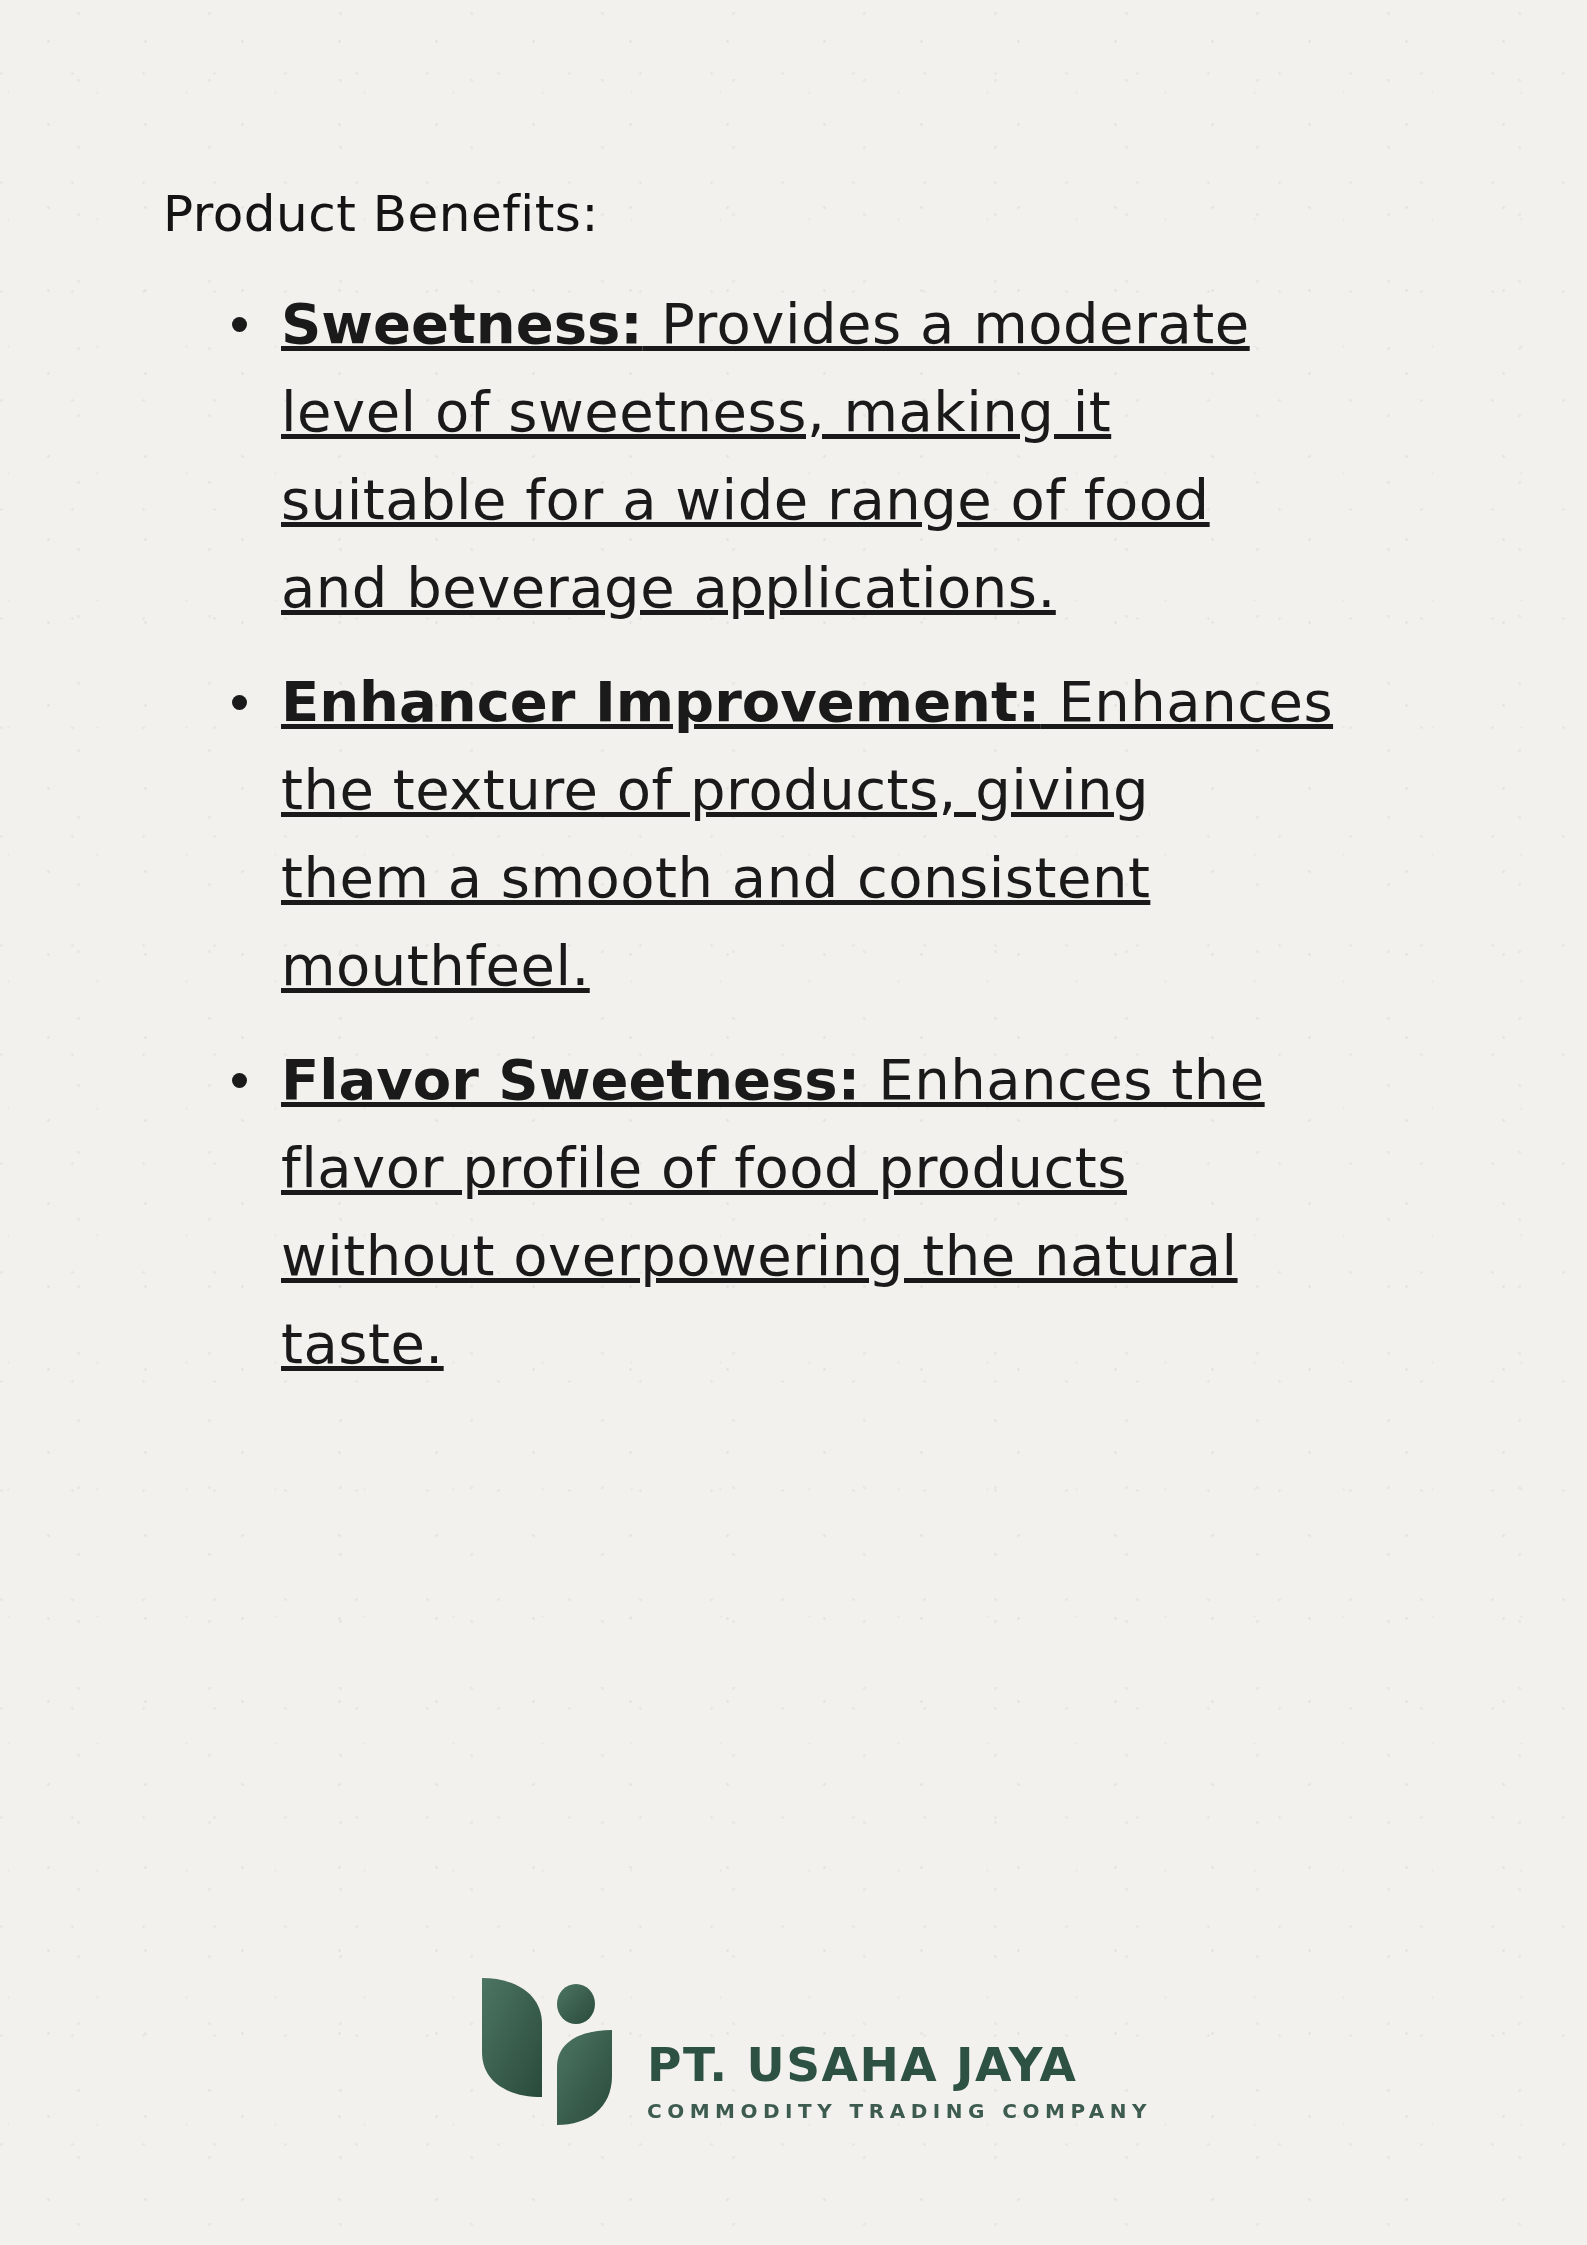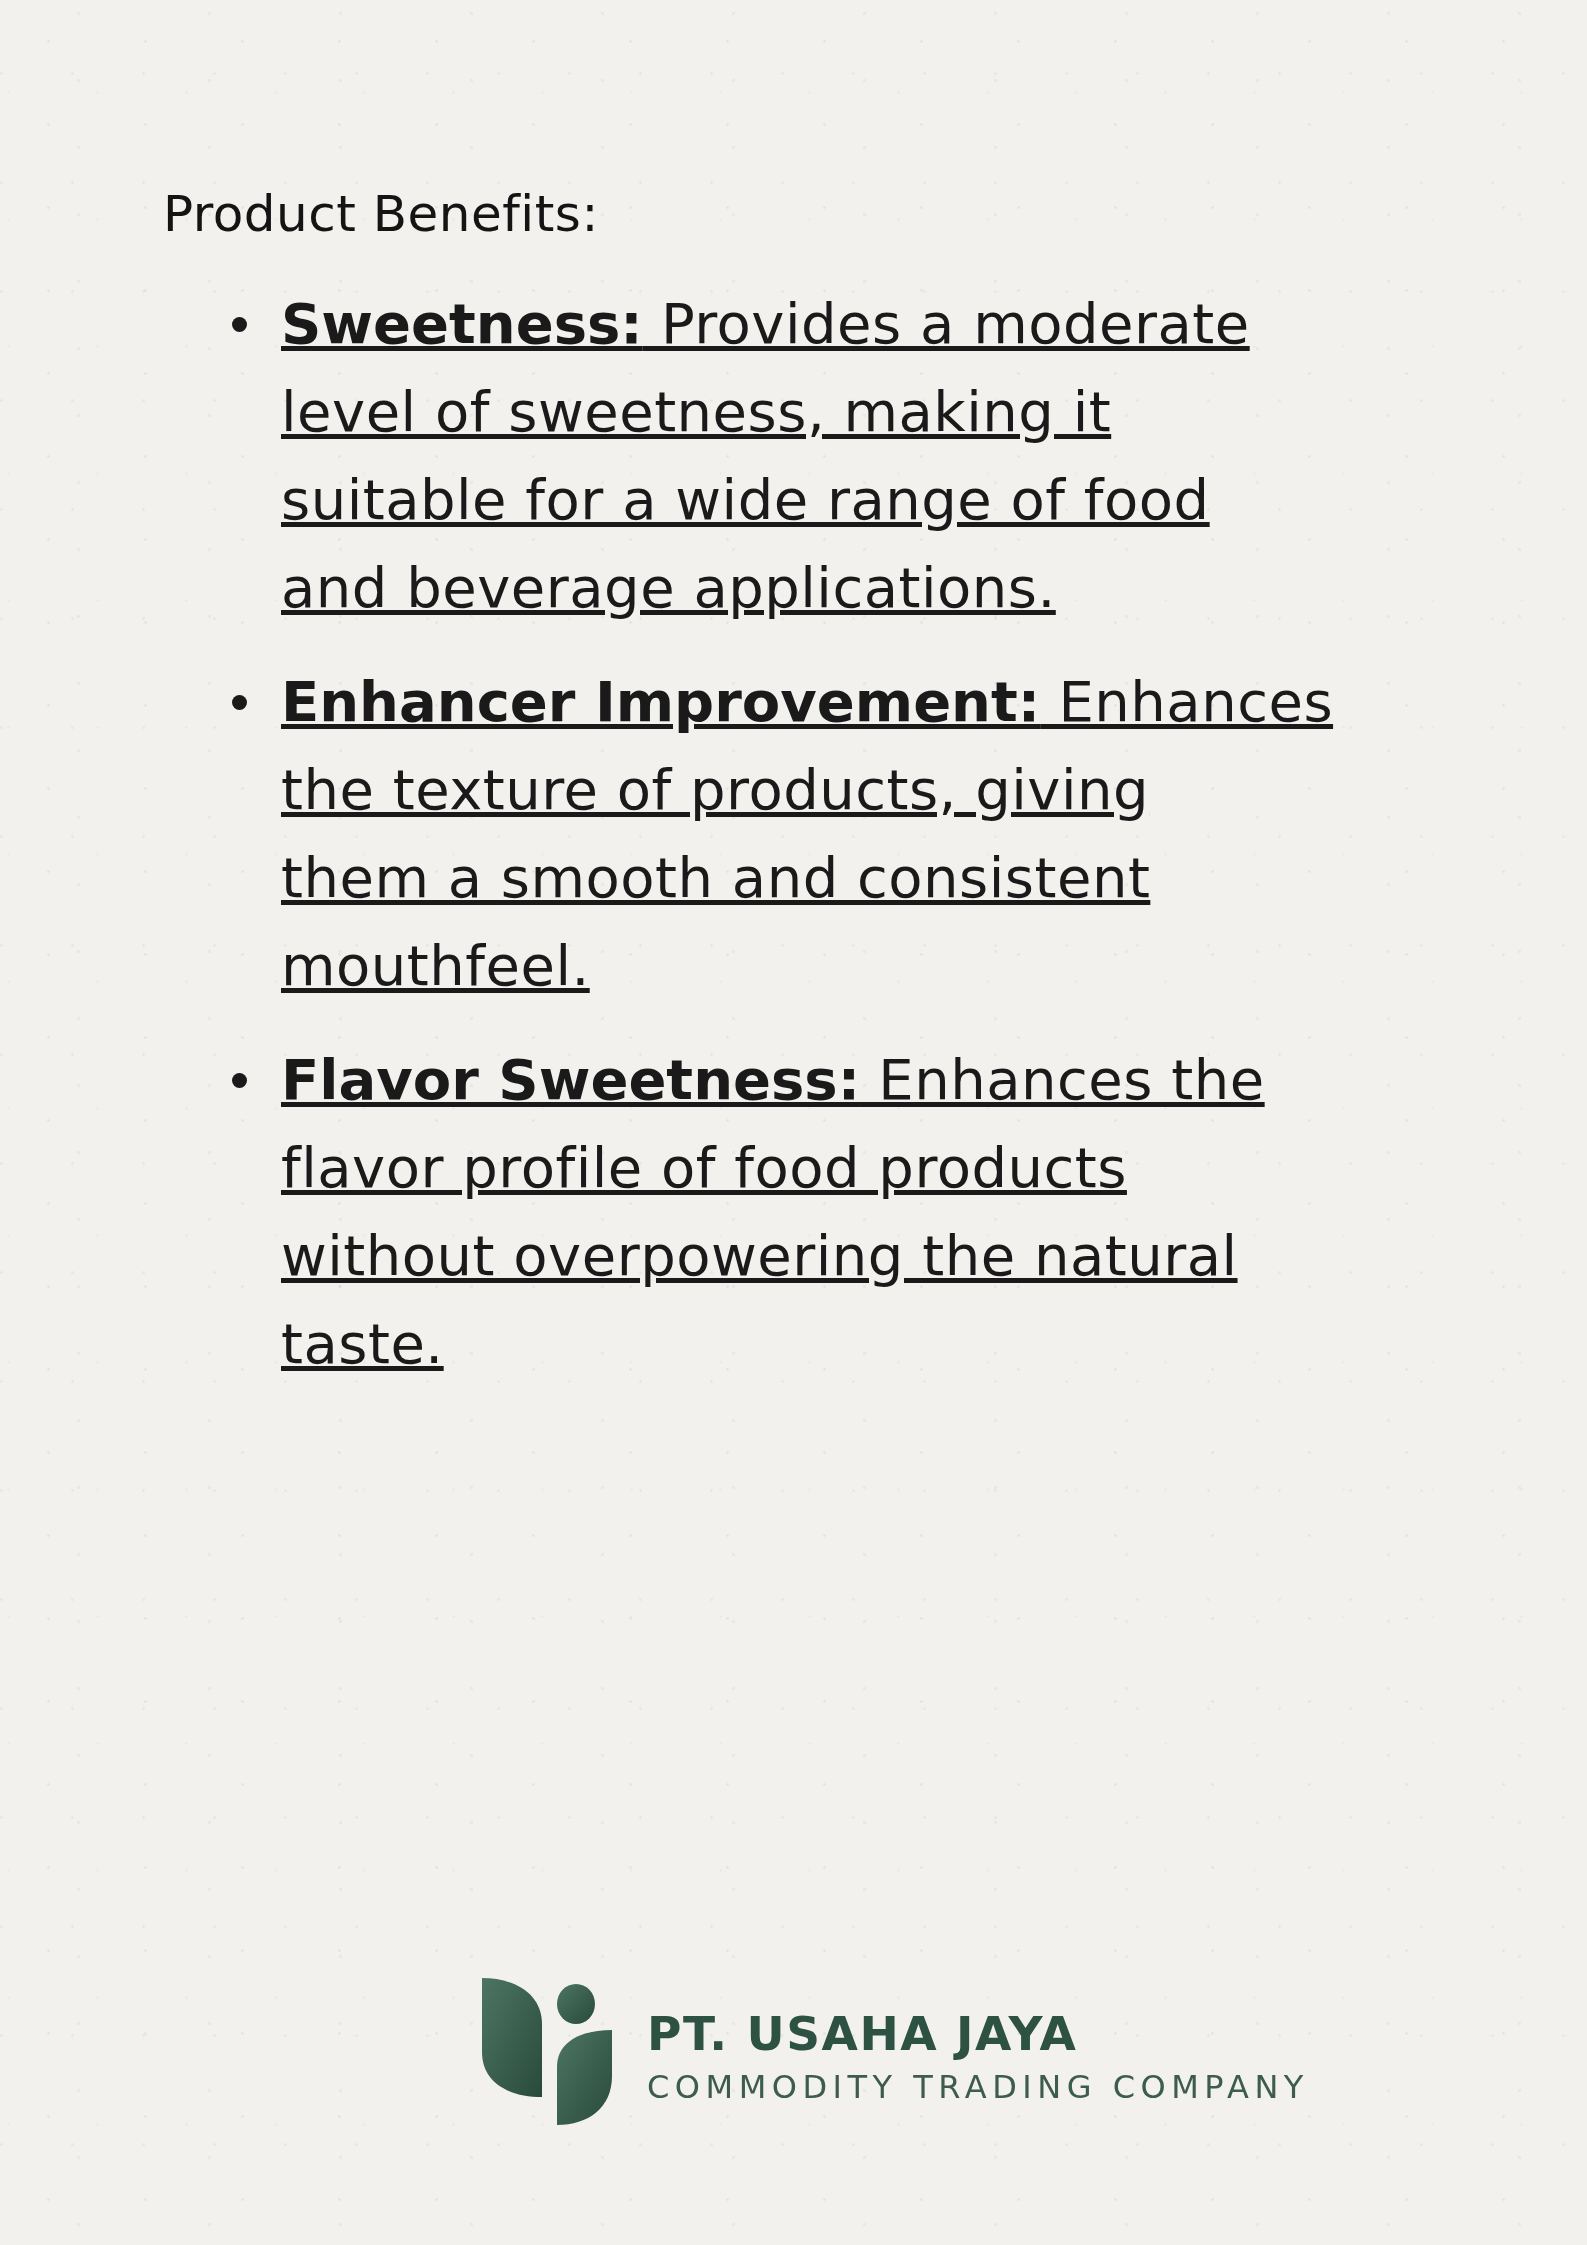--- a/index.html
+++ b/index.html
@@ -47,37 +47,37 @@
   }
   ul.benefits li::before{
     content:"";
     position:absolute;left:2px;top:37px;
     width:15px;height:15px;border-radius:50%;
     background:var(--ink);
   }
   ul.benefits .bold{font-weight:700;letter-spacing:0;}
   .footer{
     position:absolute;left:482px;top:1978px;
-    display:flex;align-items:center;
+    display:flex;align-items:flex-end;
   }
   .logo-mark{display:block;width:130px;height:148px;}
   .logo-mark .grad-a{stop-color:var(--brand-green-light);}
   .logo-mark .grad-b{stop-color:var(--brand-green-dark);}
   .logo-text{
     margin-left:35px;
     padding-top:6px;
     color:var(--brand-green);
   }
   .company-name{
     font-size:47px;line-height:51px;font-weight:700;
     letter-spacing:1.5px;
   }
   .tagline{
-    margin-top:14px;
-    font-size:32px;line-height:29px;font-weight:400;
+    margin-top:7px;
+    font-size:20px;line-height:29px;font-weight:700;
     letter-spacing:5.5px;
     color:var(--tagline-green);
     white-space:nowrap;
   }
 </style>
 </head>
 <body>
 
 <div class="page">
 

